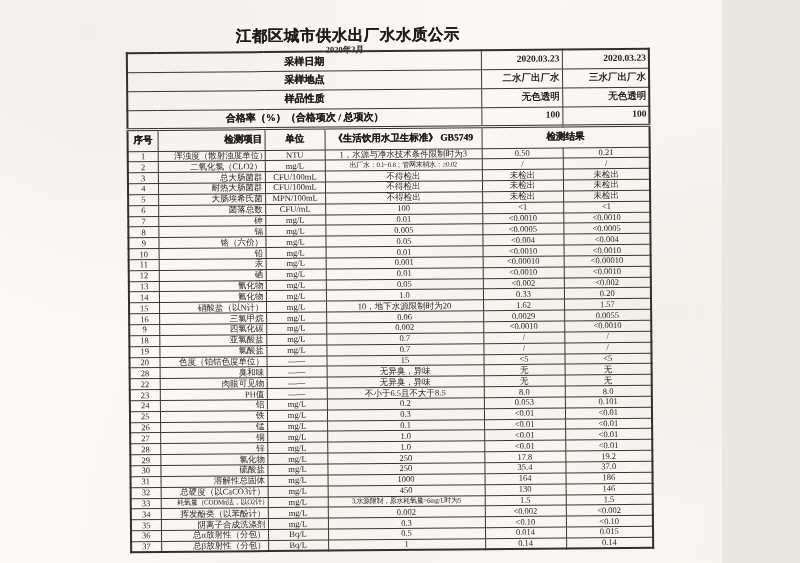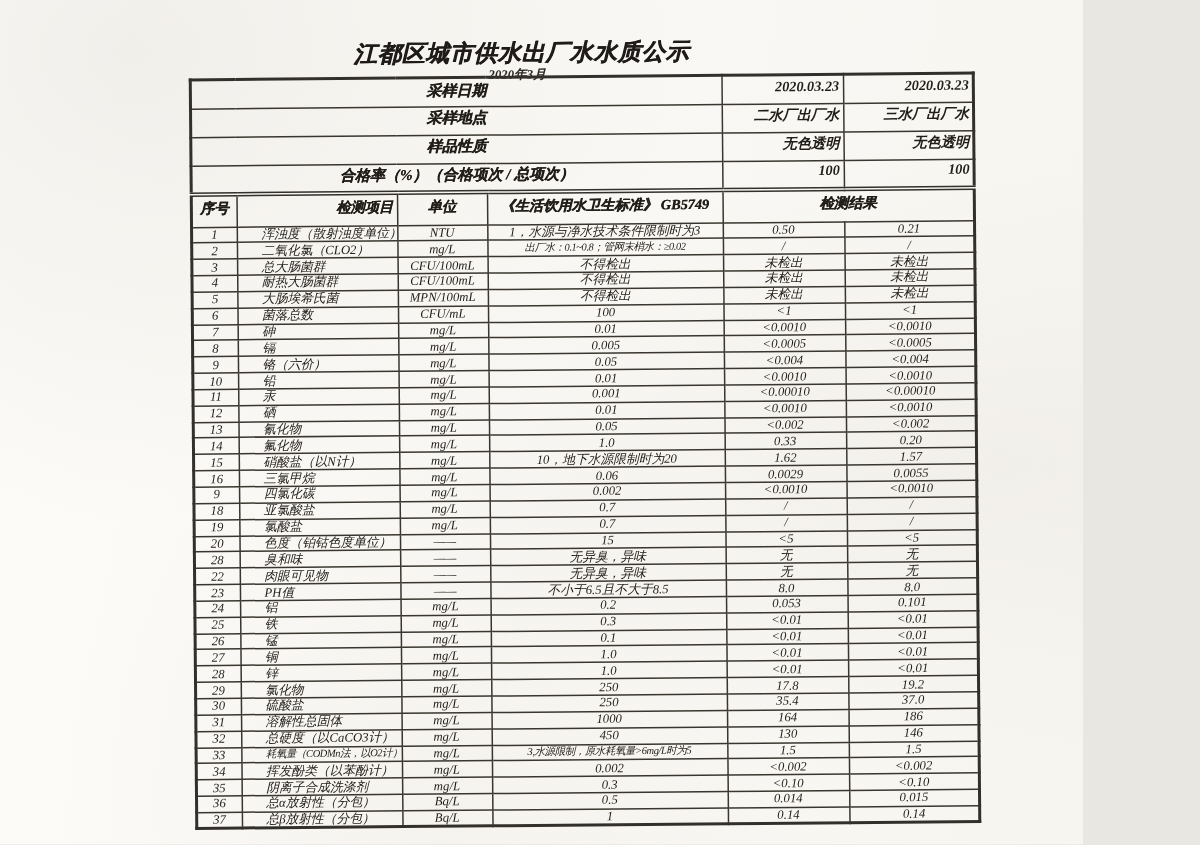--- a/index.html
+++ b/index.html
@@ -8,21 +8,20 @@
     background:#e9e7e2;
     font-family:"Liberation Serif",serif;
   }
   .page{
     position:relative;width:722px;height:563px;
     background:
       radial-gradient(ellipse at 12% 6%, rgba(205,200,190,0.22), transparent 42%),
       radial-gradient(ellipse at 92% 55%, rgba(210,205,196,0.16), transparent 45%),
       radial-gradient(ellipse at 40% 95%, rgba(214,209,200,0.14), transparent 40%),
       linear-gradient(100deg,#fcfbf8 0%,#faf8f4 55%,#f7f5f0 100%);
-    font-style: italic;
   }
   .paper{
     position:absolute;inset:0;
     transform:rotate(-0.5deg);
     transform-origin:389px 300px;
   }
   .title{
     position:absolute;top:25px;left:0;width:700px;
     text-align:center;
     font-family:"Liberation Sans",sans-serif;
@@ -52,21 +51,21 @@
   td.info-label{font-size:10px;font-weight:700;text-shadow:0.3px 0 currentColor;}
   td.info-val{font-size:9.5px;font-weight:700;text-align:right;}
   tr.head{height:22px;}
   tr.head td{
     font-size:9.5px;font-weight:700;
     text-shadow:0.3px 0 currentColor;
     border-top:3px double #33302b;
   }
   tr.data{height:10.85px;}
   tr.data td{font-size:8.5px;}
-  td.c-item{text-align:left;padding-left:16px;}
+  td.c-item{text-align:right;padding-left:16px;}
   td.c-no,td.c-unit,td.c-std{font-size:8px;}
   .tight{font-size:7px !important;letter-spacing:-0.3px;}
 </style>
 </head>
 <body>
 
 <div class="page">
   <div class="paper">
     <div class="title">江都区城市供水出厂水水质公示</div>
     <div class="subtitle">2020年3月</div>

